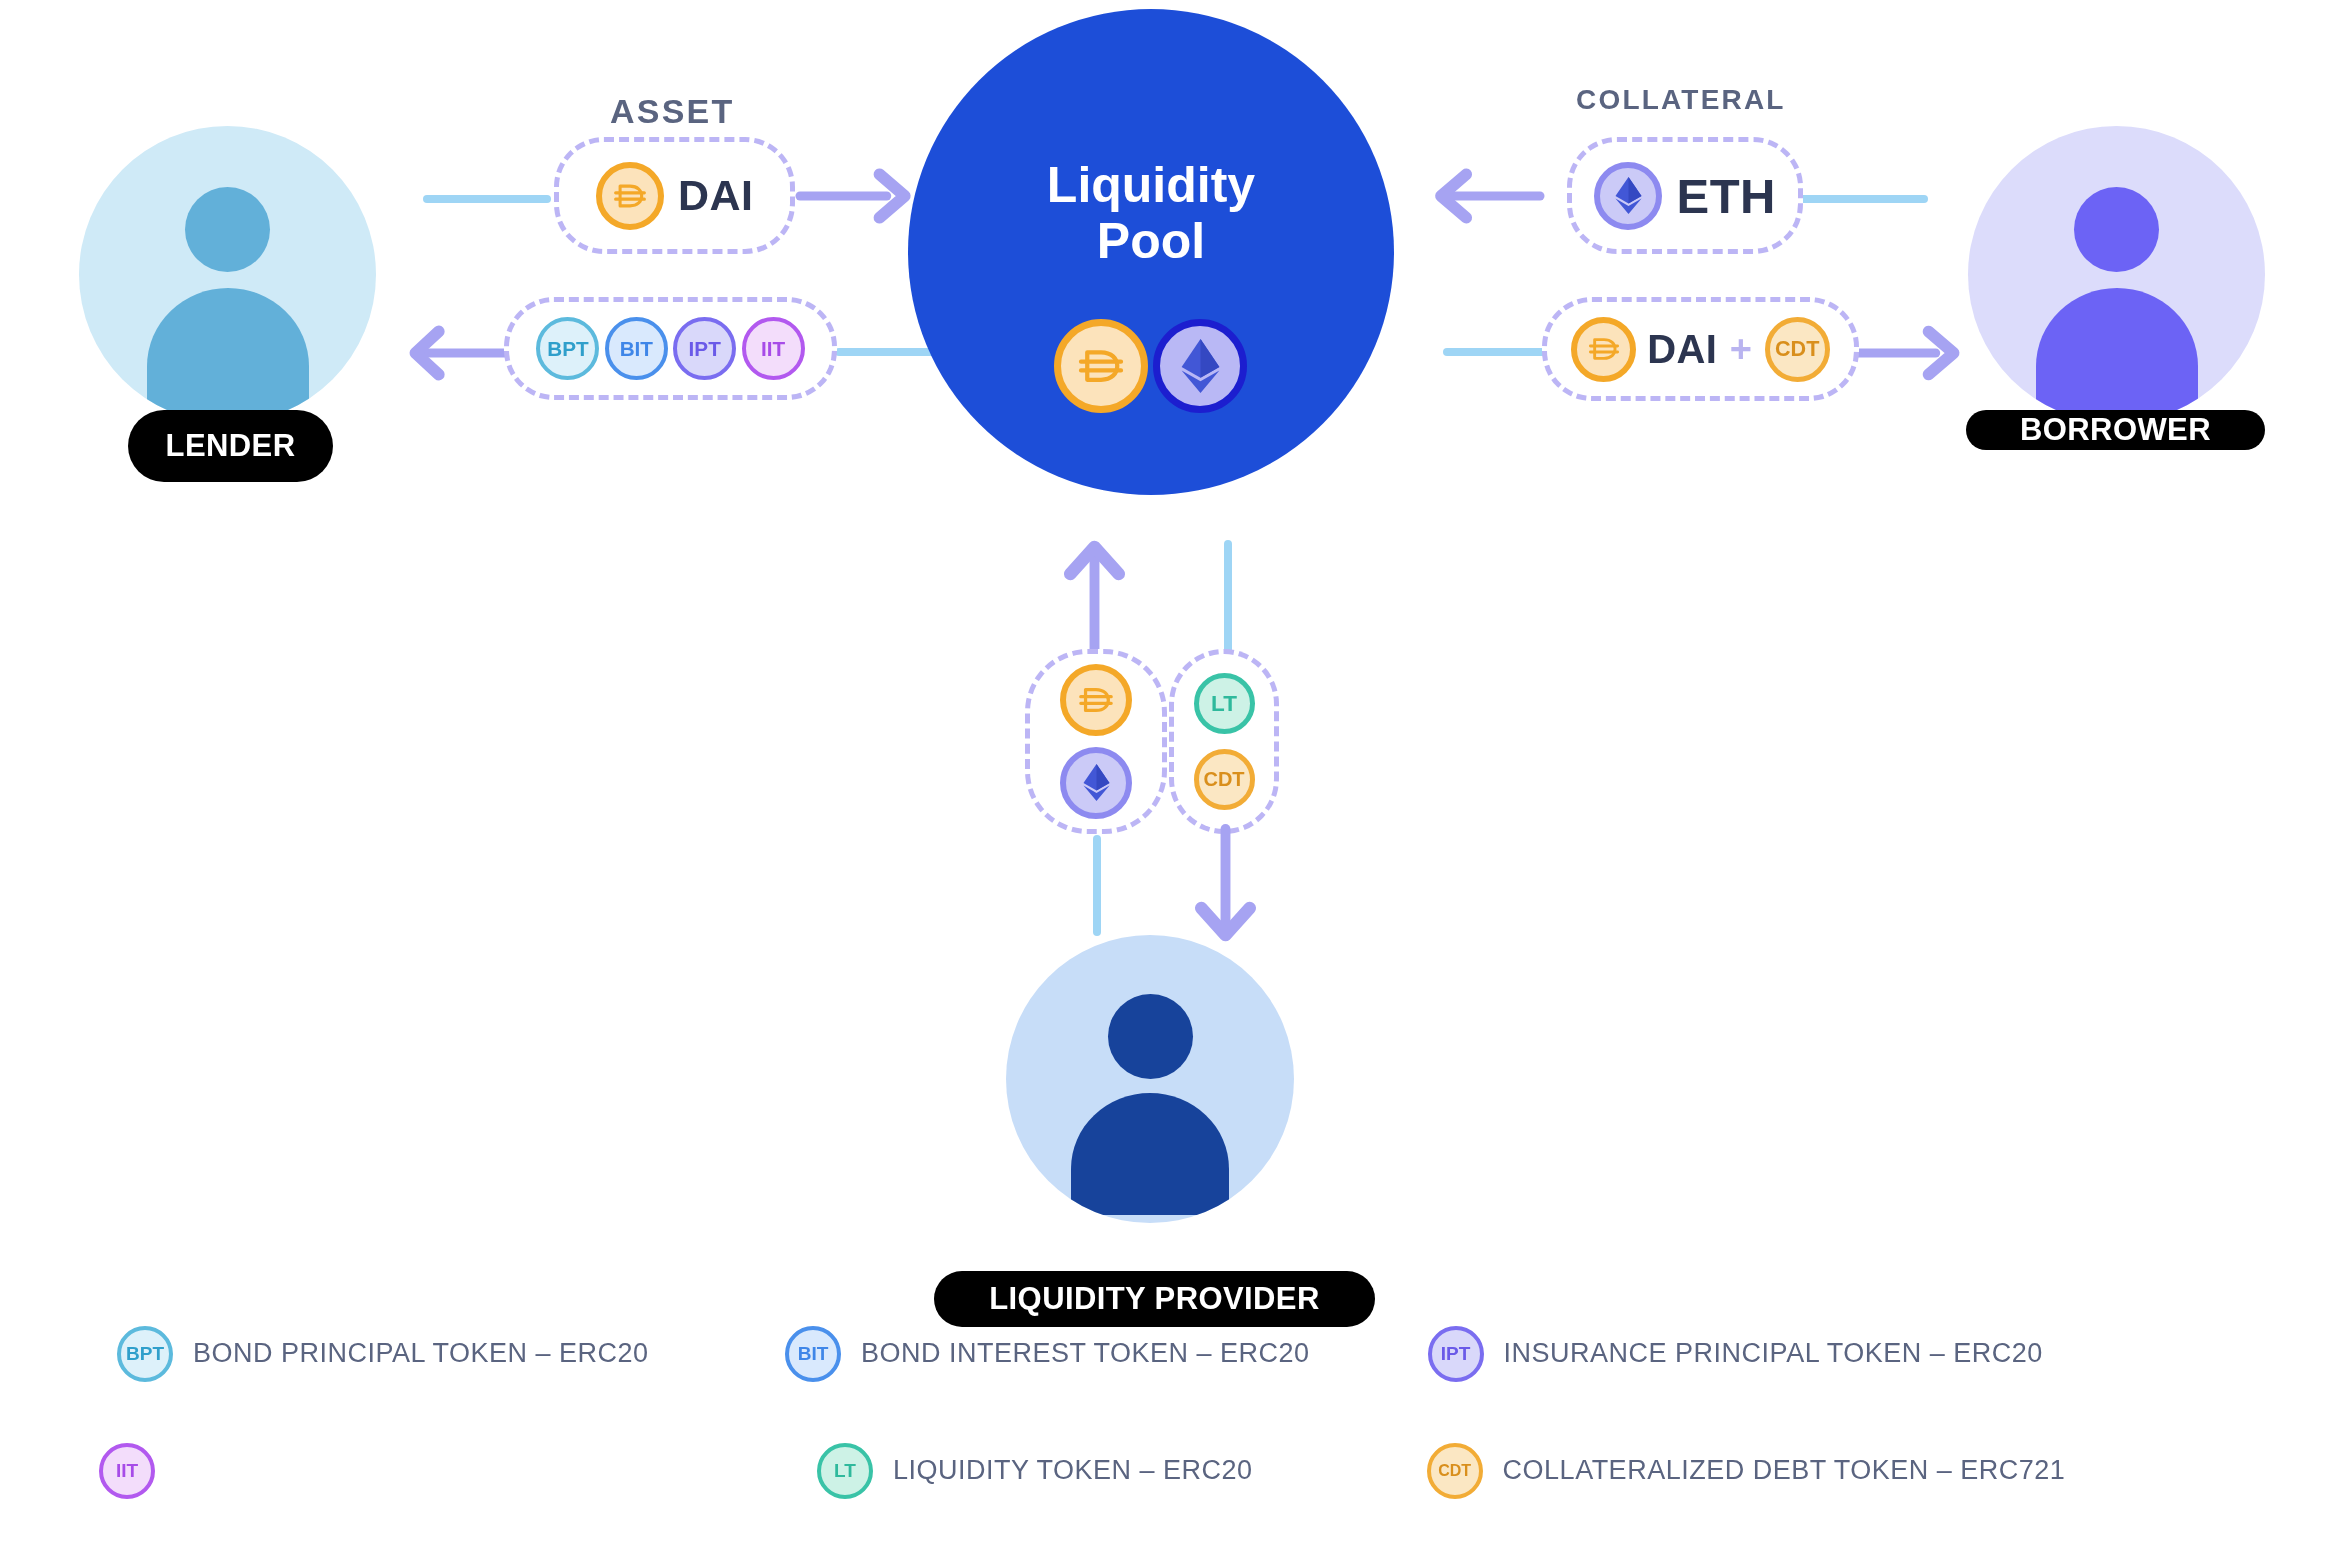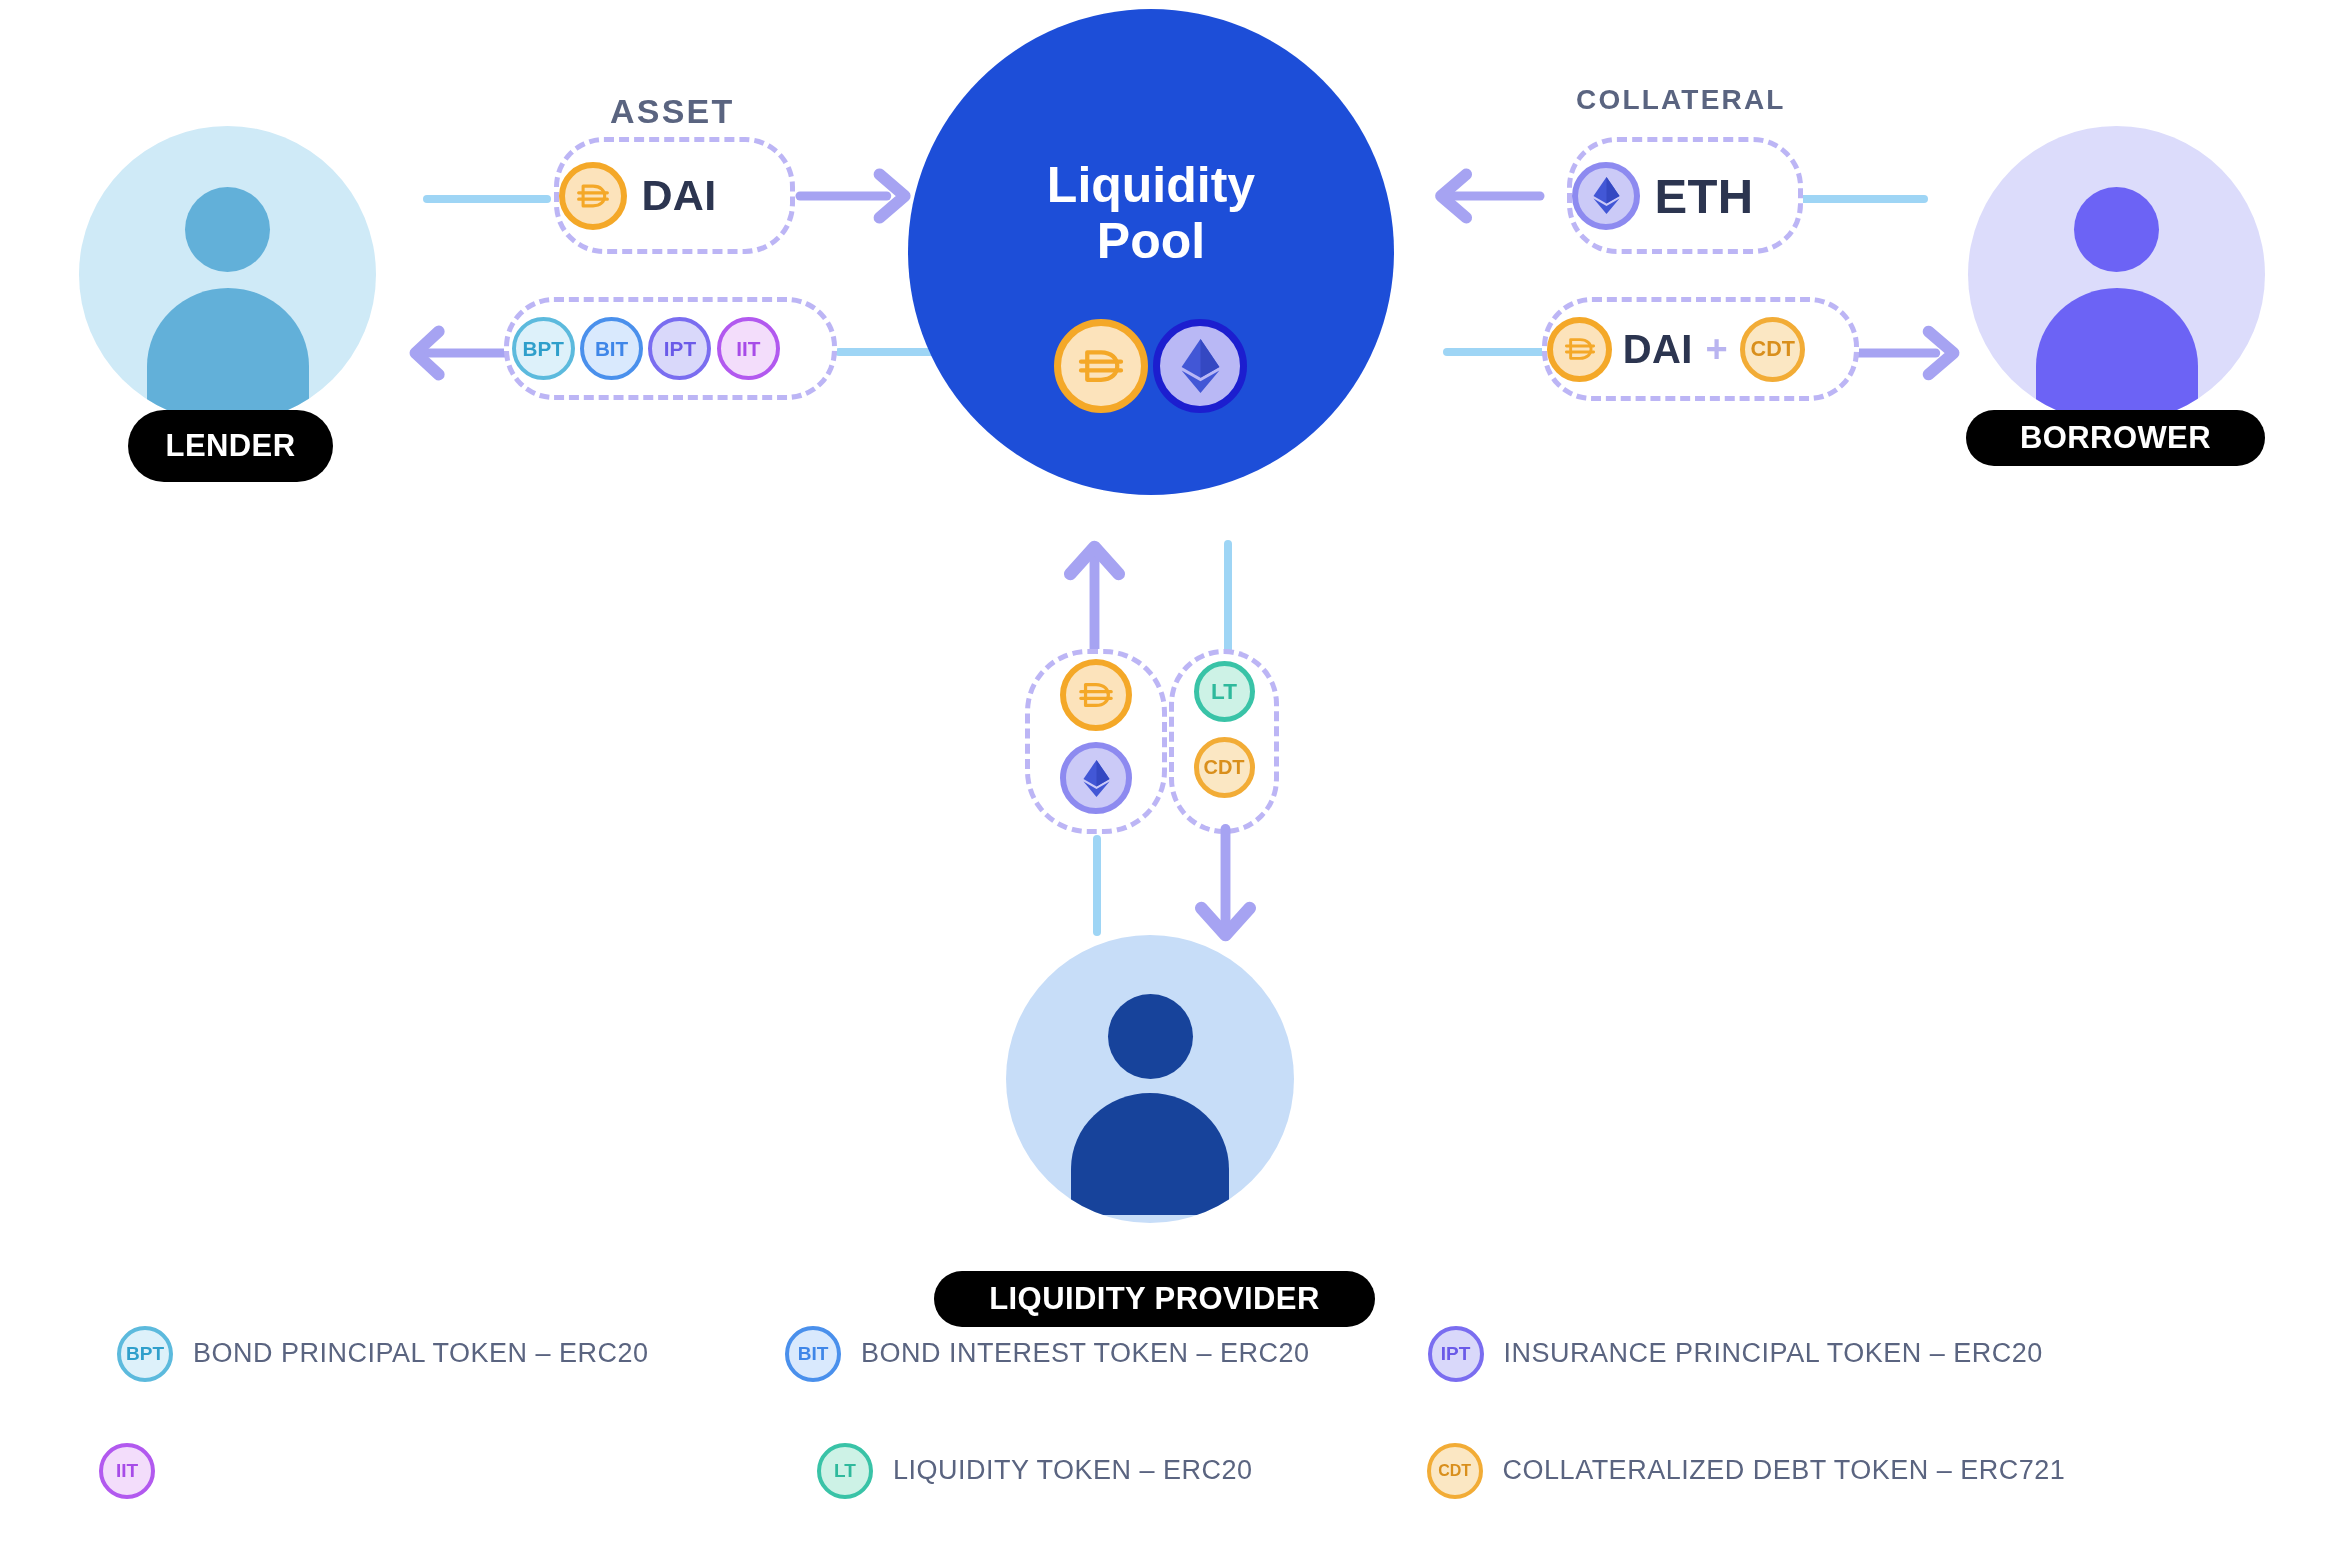--- a/index.html
+++ b/index.html
@@ -14,21 +14,21 @@
   .person .head{position:absolute;border-radius:50%;}
   .person .body{position:absolute;border-top-left-radius:50% 62%;border-top-right-radius:50% 62%;
                 border-bottom-left-radius:14% 12%;border-bottom-right-radius:14% 12%;}
 
   
   .actor-pill{background:#000;color:#fff;border-radius:898px;display:flex;align-items:center;
               justify-content:center;font-weight:bold;letter-spacing:0.4px;white-space:nowrap;}
 
   
   .dash-box{border:5.4px dashed #bcb5f5;border-radius:50px;background:#fff;
-            display:flex;align-items:center;justify-content:flex-start;box-sizing:border-box;}
+            display:flex;align-items:center;justify-content:center;box-sizing:border-box;}
   .dash-box.vert{flex-direction:column;border-radius:63px;}
 
   
   .coin{border-radius:50%;box-sizing:border-box;display:flex;align-items:center;
         justify-content:center;font-weight:bold;}
   .chip{border-radius:50%;box-sizing:border-box;display:flex;align-items:center;
         justify-content:center;font-weight:bold;}
 
   .tok-label{font-weight:bold;color:#2c3550;letter-spacing:0.4px;}
   .plus{color:#b9b4f0;font-weight:bold;}
@@ -173,21 +173,21 @@
       <span>CDT</span>
     </div>
   </div>
 
   <div class="abs avatar" style="left:1968px;top:126px;width:297px;height:297px;background:#dcdcfb;overflow:hidden;">
     <div class="person">
       <div class="head" style="left:106px;top:61px;width:85px;height:85px;background:#6c63f5;"></div>
       <div class="body" style="left:68px;top:162px;width:162px;height:126px;background:#6c63f5;"></div>
     </div>
   </div>
-  <div class="abs actor-pill" style="left:1966px;top:410px;width:299px;height:56px;font-size:31px;">
+  <div class="abs actor-pill" style="left:1966px;top:410px;width:299px;height:40px;font-size:31px;">
     <span>BORROWER</span>
   </div>
 
   <svg class="abs" style="left:1054px;top:538px;" width="81" height="115" viewBox="0 0 90 128">
     <path d="M45 128 V20" stroke="#a6a3f2" stroke-width="11" stroke-linecap="round" fill="none"></path>
     <path d="M18 40 L45 10 L72 40" stroke="#a6a3f2" stroke-width="14" stroke-linecap="round" stroke-linejoin="round" fill="none"></path>
   </svg>
   <div class="abs line-v" style="left:1224px;top:540px;height:115px;background:#9ed5f5;"></div>
 
   <div class="abs dash-box vert" style="left:1025px;top:649px;width:142px;height:185px;">

